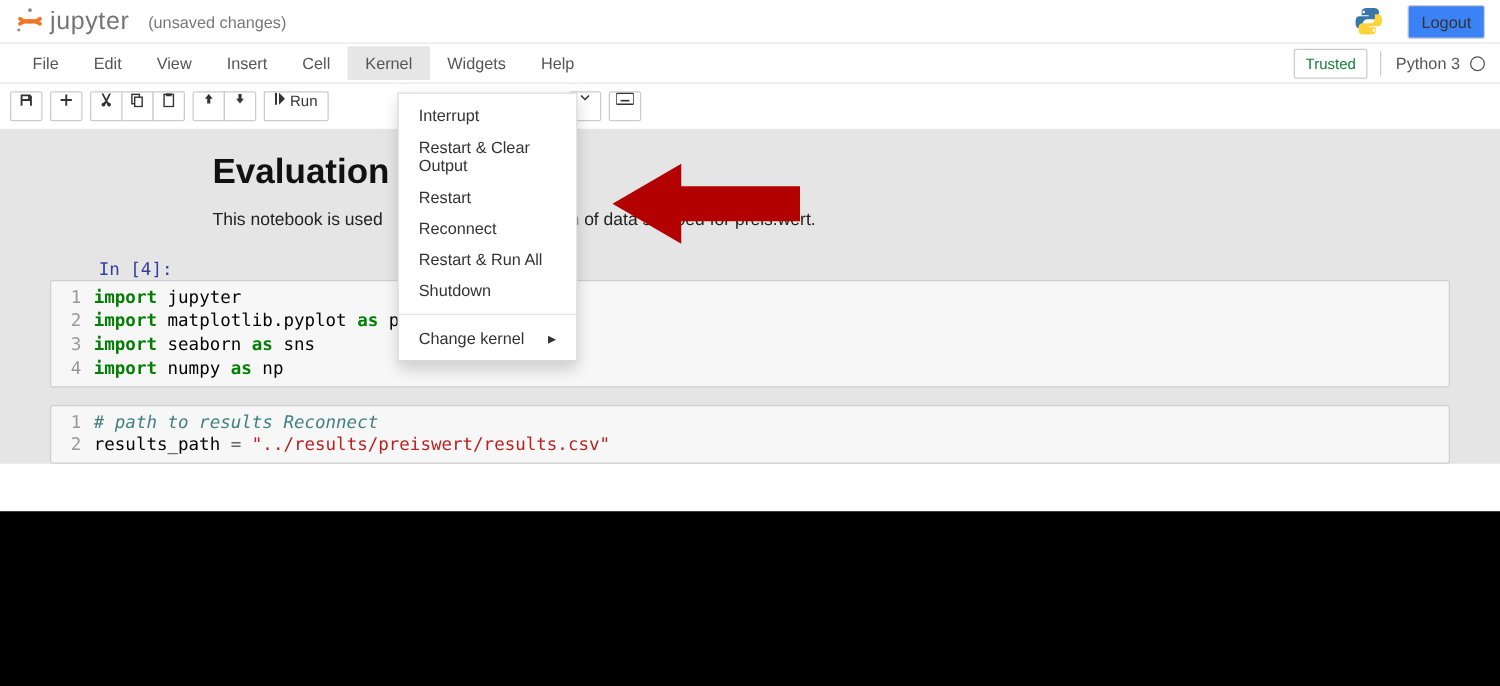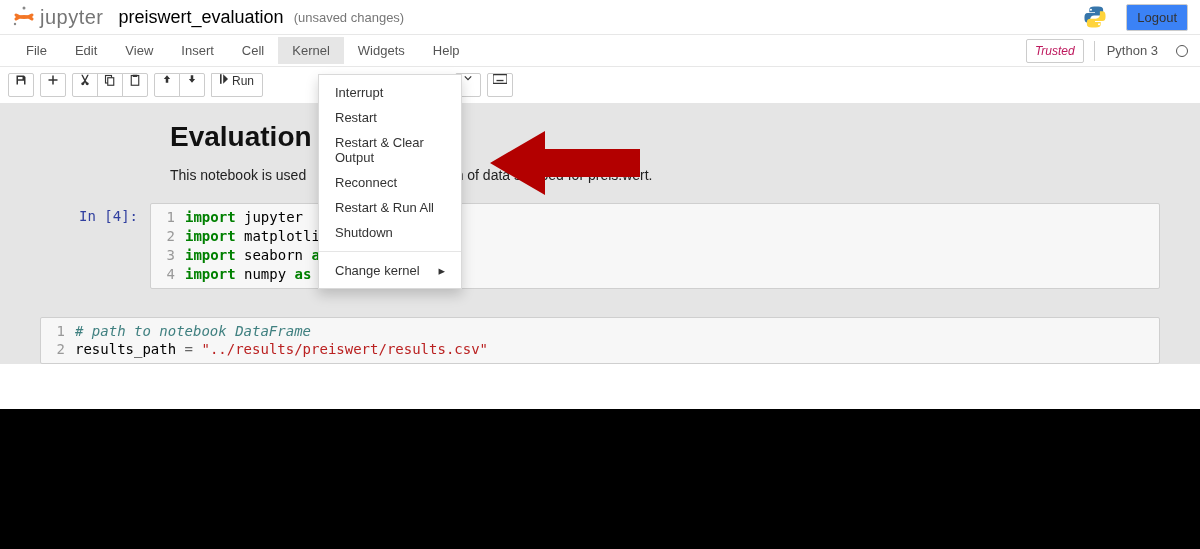--- a/index.html
+++ b/index.html
@@ -79,29 +79,28 @@
     margin-left: auto;
     display: flex;
     align-items: center;
     gap: 10px;
   }
   .trusted {
     border: 1px solid #ccc;
     border-radius: 2px;
     padding: 4px 8px;
     font-size: 12px;
-    color: #be185d;
-    font-style: italic;
+    color: #15803d;
   }
   .kernel-indicator {
     font-size: 13px;
     color: #555;
     display: flex;
     align-items: center;
-    gap: 18px;
+    gap: 8px;
     border-left: 1px solid #ccc;
     padding-left: 12px;
     height: 20px;
   }
   .kernel-circle {
     width: 12px;
     height: 12px;
     border: 1.5px solid #555;
     border-radius: 50%;
   }
@@ -189,21 +188,22 @@
     margin: 0 0 14px 0;
     color: #111;
   }
   .text-cell p {
     font-size: 14px;
     margin: 0 0 20px 0;
     color: #222;
   }
   .cell {
     display: flex;
-    margin-bottom: 28px;
+    margin-bottom: 14px;
+    flex-direction: column;
   }
   .prompt {
     width: 110px;
     text-align: right;
     padding-right: 12px;
     font-family: monospace;
     font-size: 14px;
     color: #303F9F;
     padding-top: 5px;
     flex-shrink: 0;
@@ -254,21 +254,20 @@
     <span class="logo-icon">
       <svg viewBox="0 0 24 24" width="24" height="24">
         <circle cx="12" cy="3" r="1.5" fill="#888"></circle>
         <path d="M4 10 A10 6 0 0 0 20 10" fill="none" stroke="#f37626" stroke-width="3" stroke-linecap="round"></path>
         <path d="M4 14 A10 6 0 0 1 20 14" fill="none" stroke="#f37626" stroke-width="3" stroke-linecap="round"></path>
         <circle cx="3" cy="19" r="1.2" fill="#888"></circle>
       </svg>
     </span>
     <span class="logo-text">jupyter</span>
   </div>
-  <span class="notebook-name">preiswert_evaluation</span>
   <span class="unsaved">(unsaved changes)</span>
   <div class="spacer"></div>
   <span class="python-logo">
     <svg viewBox="0 0 32 32" width="26" height="26">
       <path d="M15 3c-4 0-6 1-6 4v3h7v1H7c-3 0-4 2-4 6s1 6 4 6h3v-4c0-3 2-5 5-5h7c2 0 4-1 4-4V7c0-3-2-4-6-4h-5z" fill="#3776ab"></path>
       <circle cx="11" cy="7" r="1.3" fill="#fff"></circle>
       <path d="M17 29c4 0 6-1 6-4v-3h-7v-1h9c3 0 4-2 4-6s-1-6-4-6h-3v4c0 3-2 5-5 5h-7c-2 0-4 1-4 4v3c0 3 2 4 6 4h5z" fill="#ffd43b"></path>
       <circle cx="21" cy="25" r="1.3" fill="#fff"></circle>
     </svg>
   </span>
@@ -354,22 +353,22 @@
       <svg width="14" height="10" viewBox="0 0 16 10">
           <rect x="0" y="0" width="16" height="10" rx="1" fill="none" stroke="#333" stroke-width="1.3"></rect>
           <rect x="4" y="6" width="8" height="1.5" fill="#333"></rect>
         </svg>
     </span>
   </div>
 </div>
 
 <div class="dropdown-menu">
   <div class="item">Interrupt</div>
+  <div class="item">Restart &amp; Clear Output</div>
   <div class="item">Restart</div>
-  <div class="item">Restart &amp; Clear Output</div>
   <div class="item">Reconnect</div>
   <div class="item">Restart &amp; Run All</div>
   <div class="item">Shutdown</div>
   <div class="divider"></div>
   <div class="item">
     <span>Change kernel</span>
     <span>▸</span>
   </div>
 </div>
 
@@ -392,20 +391,20 @@
         <div class="prompt">In [4]:</div>
         <div class="code-block">
           <div class="code-line"><span class="gutter">1</span><span class="code"><span class="k-import">import </span><span class="ident">jupyter</span></span></div>
           <div class="code-line"><span class="gutter">2</span><span class="code"><span class="k-import">import </span><span class="ident">matplotlib.pyplot </span><span class="k-as">as </span><span class="ident">plt</span></span></div>
           <div class="code-line"><span class="gutter">3</span><span class="code"><span class="k-import">import </span><span class="ident">seaborn </span><span class="k-as">as </span><span class="ident">sns</span></span></div>
           <div class="code-line"><span class="gutter">4</span><span class="code"><span class="k-import">import </span><span class="ident">numpy </span><span class="k-as">as </span><span class="ident">np</span></span></div>
         </div>
       </div>
       <div class="cell">
         <div class="code-block">
-          <div class="code-line"><span class="gutter">1</span><span class="code"><span class="comment"># path to notebook DataFrame</span></span></div>
+          <div class="code-line"><span class="gutter">1</span><span class="code"><span class="comment"># path to results Reconnect</span></span></div>
           <div class="code-line"><span class="gutter">2</span><span class="code"><span class="ident">results_path </span><span class="op">=</span><span class="ident"> </span><span class="str">"../results/preiswert/results.csv"</span></span></div>
         </div>
       </div>
     </div>
 </div>
 
 <div class="black-bar"></div>
 
 </body></html>

